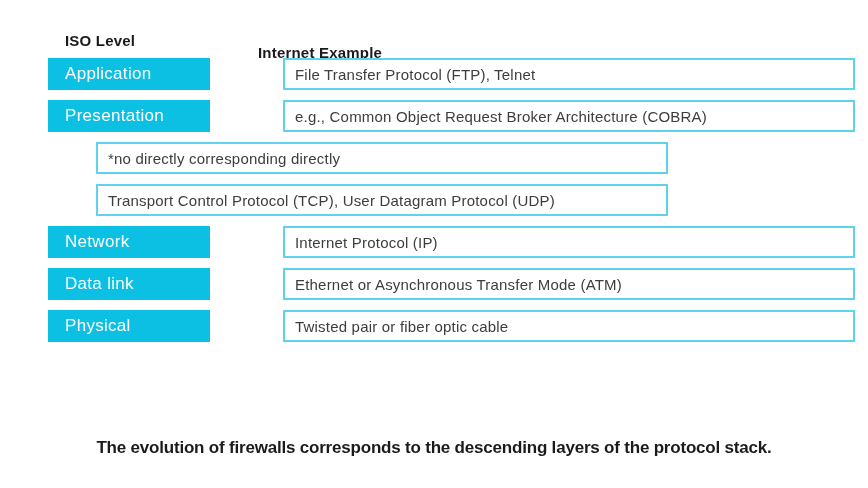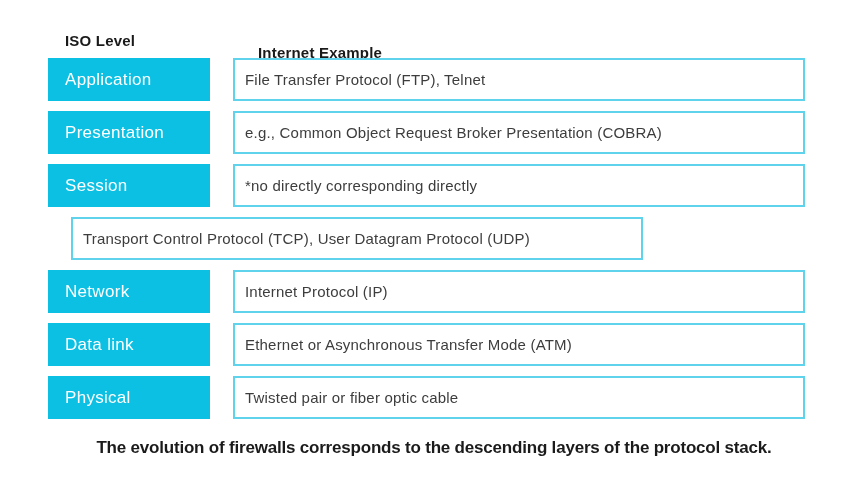--- a/index.html
+++ b/index.html
@@ -33,22 +33,23 @@
   .hdr-left  { left: 65px; }
   .hdr-right { left: 258px; margin-top: 12px; }
   .rows {
     position: absolute;
     top: 58px;
     left: 48px;
   }
   .row {
     display: flex;
     align-items: stretch;
-    height: 43px;
+    height: 32px;
     margin-bottom: 10px;
+    gap: 25px;
   }
   .level-cell {
     width: 162px;
     background: #0cc0e4;
     color: #ffffff;
     display: flex;
     align-items: center;
     padding-left: 17px;
     box-sizing: border-box;
     font-size: 17px;
@@ -98,25 +99,24 @@
   <div class="rows">
     <div class="row">
       <div class="level-cell">Application</div>
       <div class="gap"></div>
       <div class="example-cell">File Transfer Protocol (FTP), Telnet</div>
     </div>
 
     <div class="row">
       <div class="level-cell">Presentation</div>
       <div class="gap"></div>
-      <div class="example-cell">e.g., Common Object Request Broker Presentation (COBRA)</div>
+      <div class="example-cell">e.g., Common Object Request Broker Architecture (COBRA)</div>
     </div>
 
     <div class="row">
-      <div class="level-cell">Session</div>
       <div class="gap"></div>
       <div class="example-cell">*no directly corresponding directly</div>
     </div>
 
     <div class="row">
       <div class="gap"></div>
       <div class="example-cell">Transport Control Protocol (TCP), User Datagram Protocol (UDP)</div>
     </div>
 
     <div class="row">

